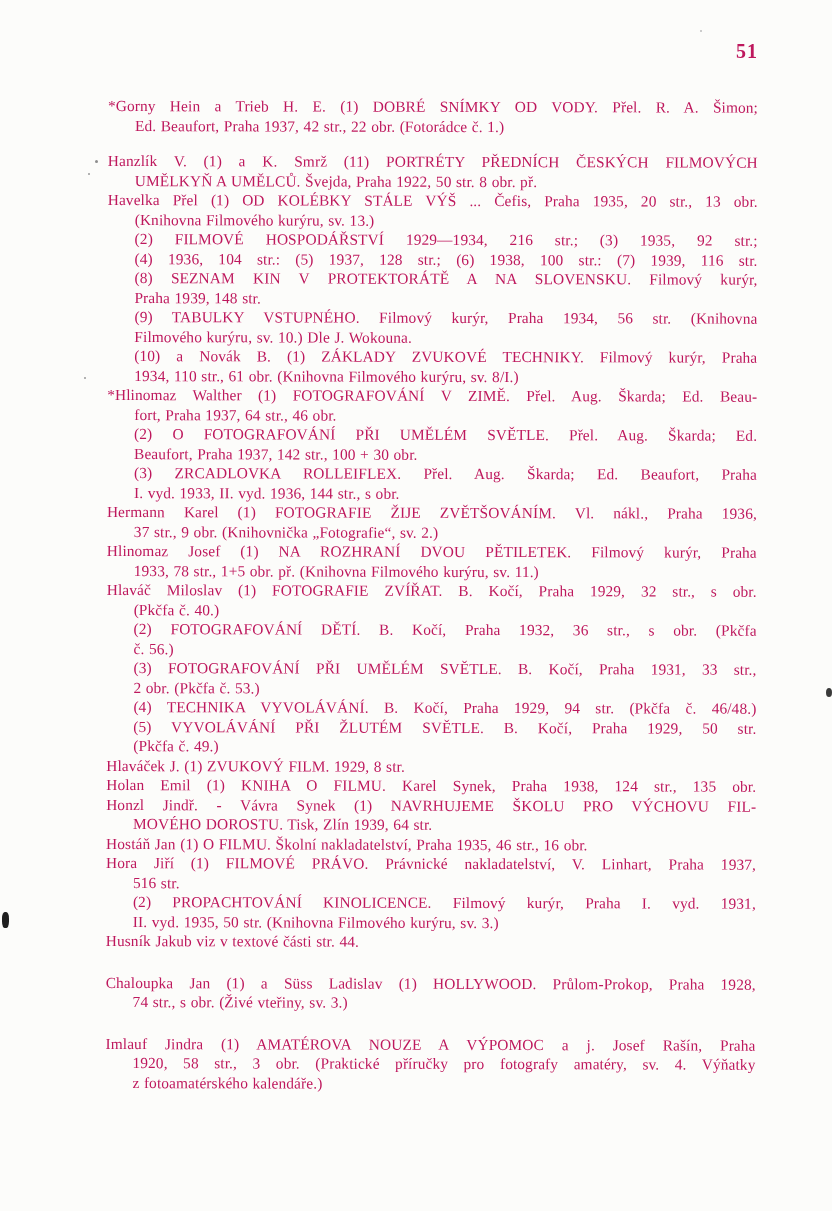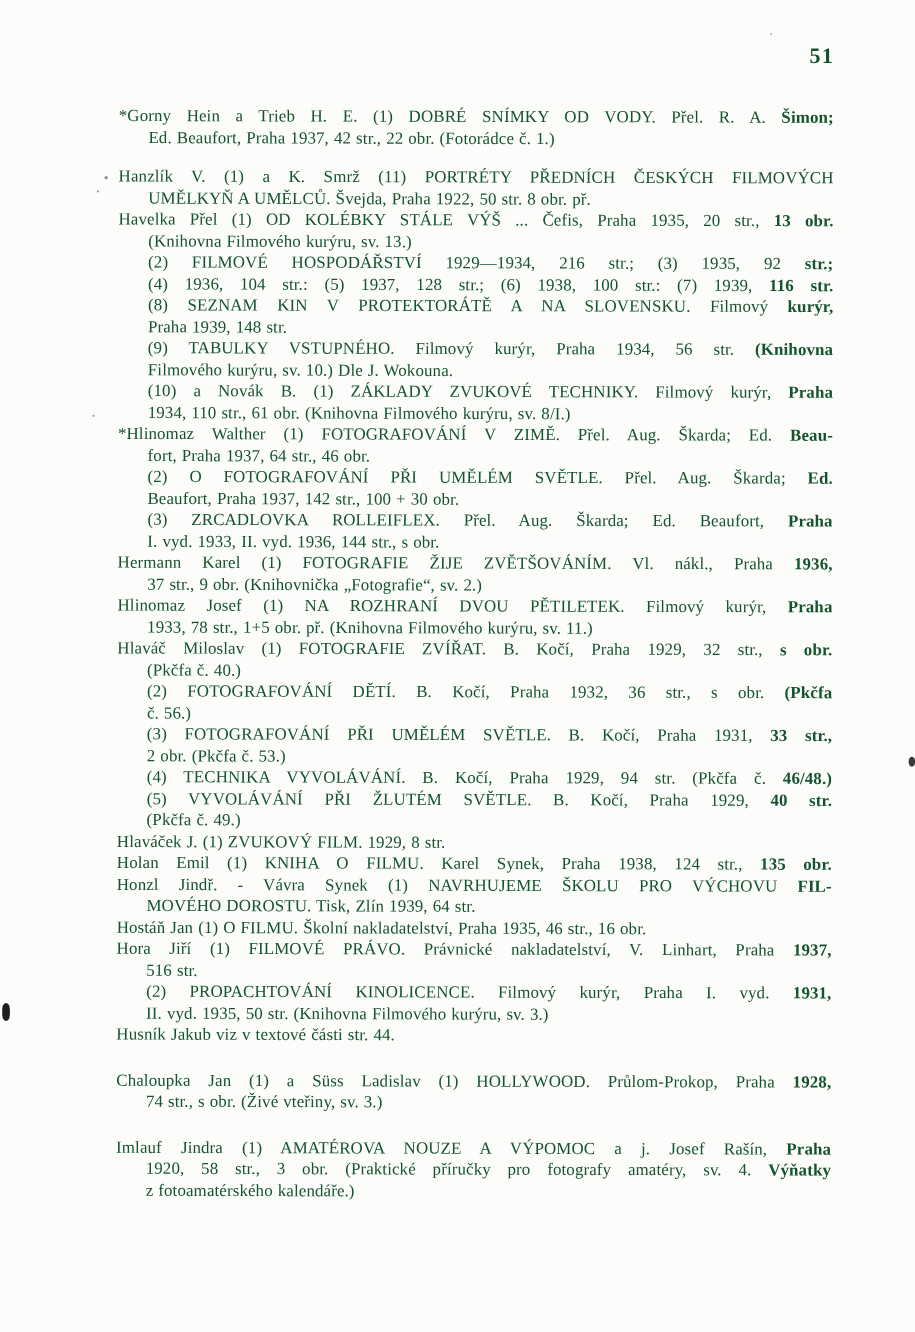--- a/index.html
+++ b/index.html
@@ -2,21 +2,21 @@
 <html><head>
 <meta charset="utf-8">
 <style>
   html,body{margin:0;padding:0;background:#d9d9d9;}
   .page{
     position:relative;
     width:832px;height:1211px;
     margin:0 auto;
     background:#fcfcfa;
     font-family:"Liberation Serif","DejaVu Serif",serif;
-    color:#14532d;
+    color:#be185d;
     overflow:hidden;
   }
   .pageno{
     position:absolute;top:40px;right:74px;
     font-size:20px;font-weight:700;letter-spacing:1px;
   }
   .content{
     position:absolute;left:108px;top:96px;width:650px;
     transform:rotate(0.15deg);transform-origin:top left;
   }
@@ -25,21 +25,21 @@
   .line{
     font-size:15.4px;line-height:19.5px;height:19.5px;
     white-space:nowrap;word-spacing:0.6px;letter-spacing:0.1px;
   }
   .line.j{
     white-space:normal;overflow:hidden;
     text-align:justify;text-align-last:justify;
   }
   .para.hang .line:first-child{margin-left:-27px;}
   .seg.it{}
-  .seg.bd{font-weight:700;}
+  .seg.bd{font-weight:400;}
   .speck{position:absolute;border-radius:50%;}
 </style>
 </head>
 <body>
 
 <div class="page">
   <div class="pageno">51</div>
   <div class="content">
       <div class="entry">
         <div class="para hang">
@@ -111,21 +111,21 @@
           <div class="line"><span class="seg">č. 56.)</span></div>
         </div>
         <div class="para sub">
           <div class="line j"><span class="seg">(3) FOTOGRAFOVÁNÍ PŘI UMĚLÉM SVĚTLE. B. Kočí, Praha 1931, </span><span class="seg bd">33 str.,</span></div>
           <div class="line"><span class="seg">2 obr. (Pkčfa č. 53.)</span></div>
         </div>
         <div class="para sub">
           <div class="line j"><span class="seg">(4) TECHNIKA VYVOLÁVÁNÍ. B. Kočí, Praha 1929, 94 str. (Pkčfa č. </span><span class="seg bd">46/48.)</span></div>
         </div>
         <div class="para sub">
-          <div class="line j"><span class="seg">(5) VYVOLÁVÁNÍ PŘI ŽLUTÉM SVĚTLE. B. Kočí, Praha 1929, </span><span class="seg bd">40 str.</span></div>
+          <div class="line j"><span class="seg">(5) VYVOLÁVÁNÍ PŘI ŽLUTÉM SVĚTLE. B. Kočí, Praha 1929, </span><span class="seg bd">50 str.</span></div>
           <div class="line"><span class="seg">(Pkčfa č. 49.)</span></div>
         </div>
       </div>
       <div class="entry">
         <div class="para hang">
           <div class="line"><span class="seg it">Hlaváček J.</span><span class="seg"> (1) ZVUKOVÝ FILM. 1929, 8 str.</span></div>
         </div>
       </div>
       <div class="entry">
         <div class="para hang">

